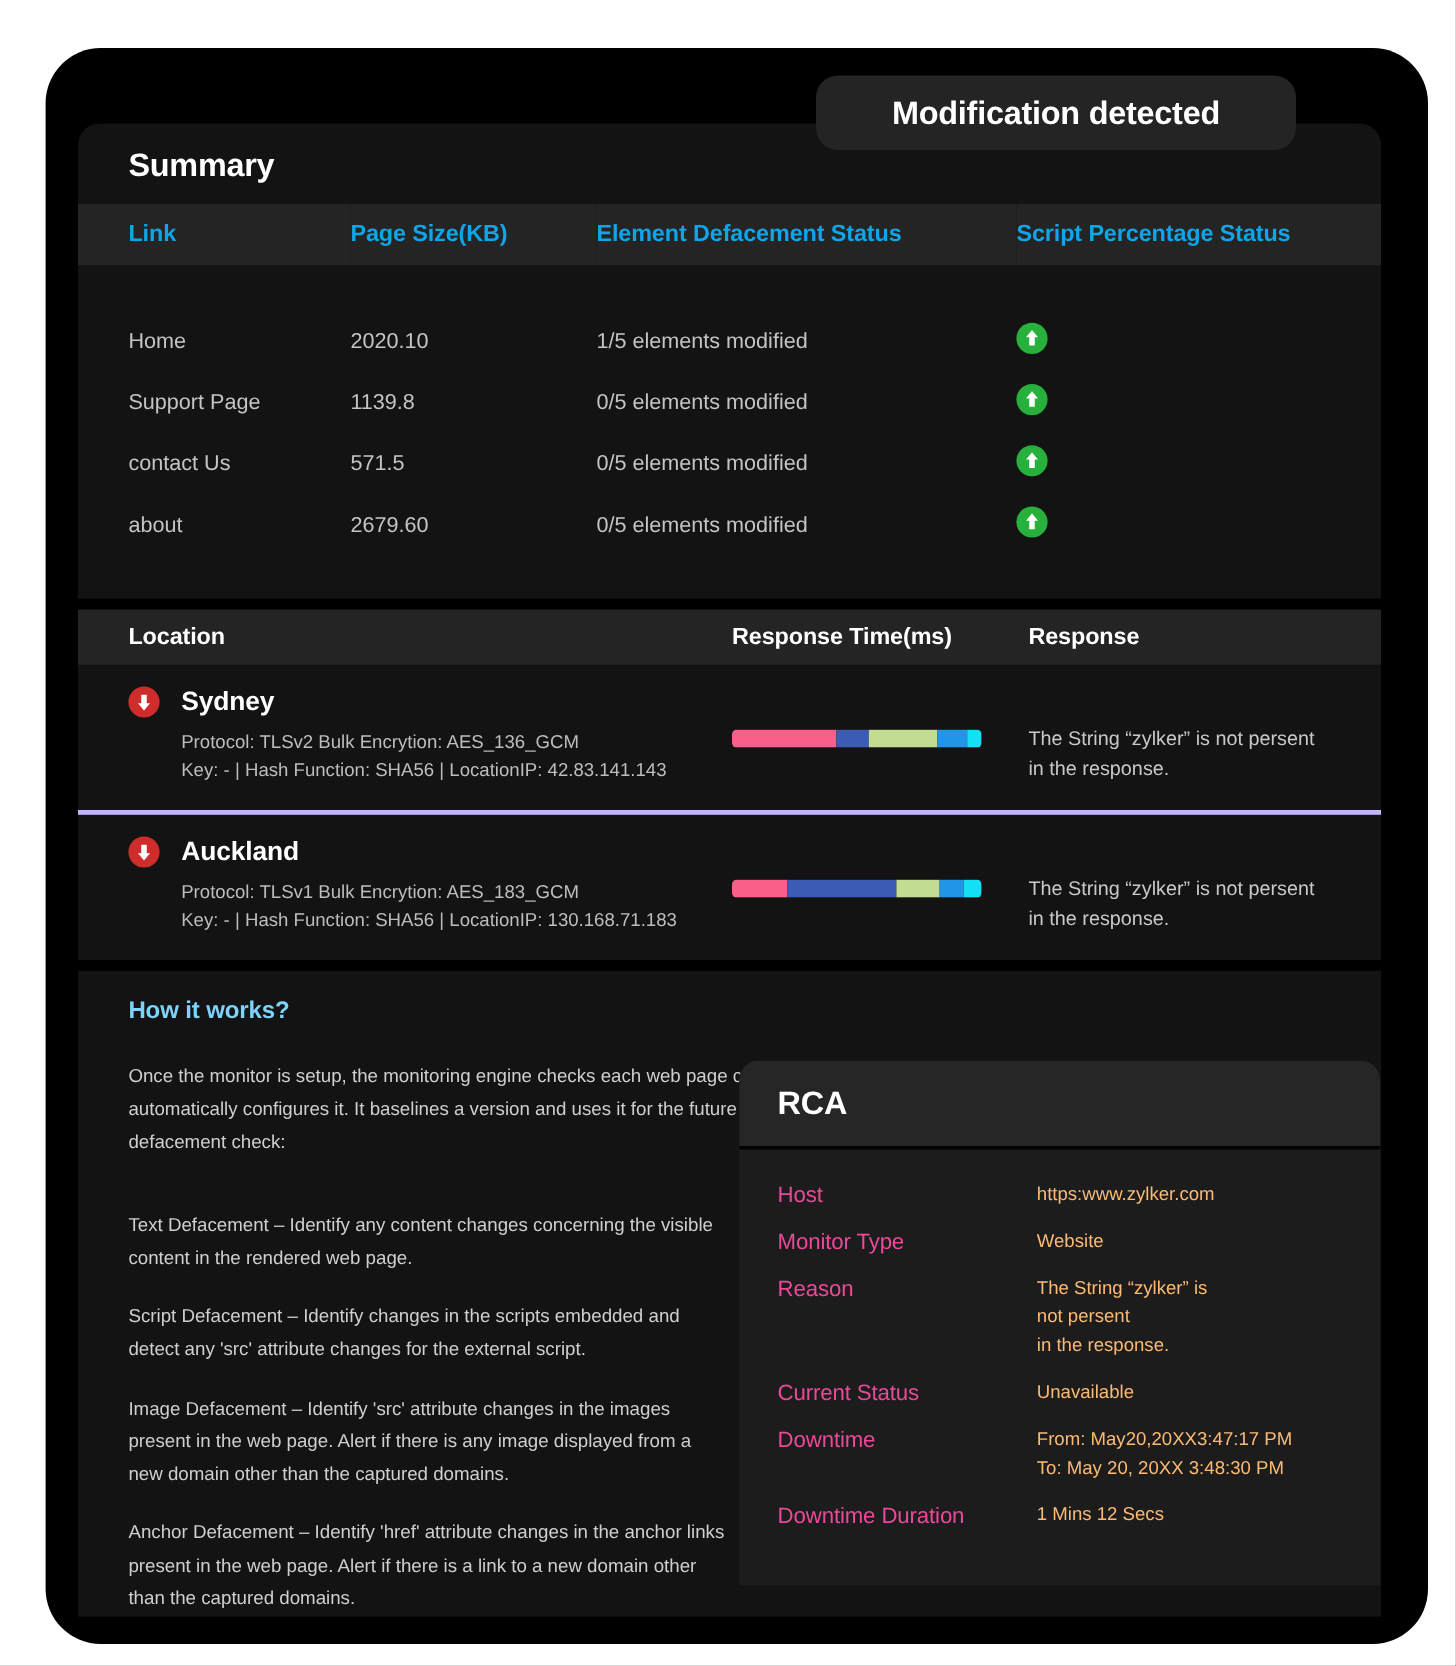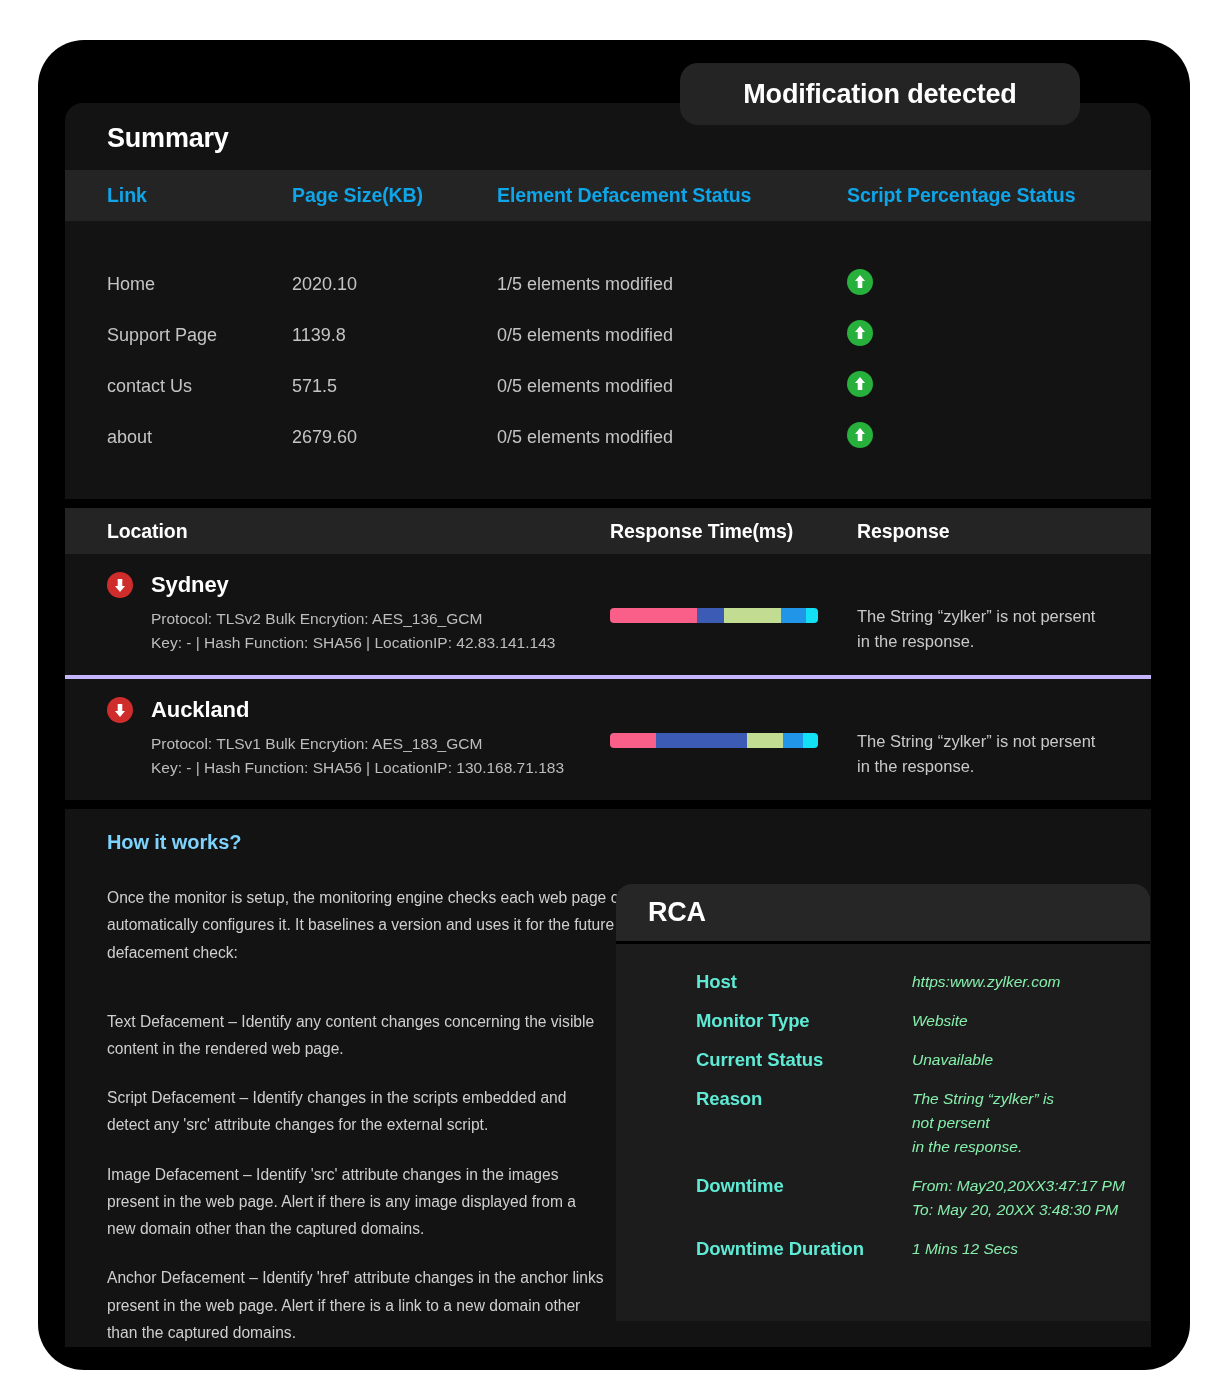--- a/index.html
+++ b/index.html
@@ -199,50 +199,48 @@
     top: 884px;
     width: 534px;
     height: 437px;
     background: #1c1c1c;
     border-radius: 16px 16px 0 0;
     overflow: hidden;
     z-index: 20;
   }
   .rca-head {
     background: #262626;
-    height: 60px;
+    height: 74px;
     display: flex;
     align-items: center;
     padding-left: 32px;
     box-sizing: border-box;
     border-bottom: 3px solid #000000;
   }
   .rca-title {
     color: #ffffff;
     font-size: 27px;
     font-weight: bold;
     letter-spacing: -0.2px;
   }
   .rca-body { padding: 26px 0 0 32px; }
   .rca-row { display: flex; margin-bottom: 15px; }
   .rca-key {
     width: 216px;
-    color: #5eead4;
+    color: #ec4899;
     font-size: 18.5px;
-    font-weight: bold;
+    font-weight: normal;
     letter-spacing: -0.1px;
     padding-top: 1px;
-    margin-left: 48px;
   }
   .rca-val {
-    color: #86efac;
+    color: #fdba74;
     font-size: 15.5px;
     line-height: 1.55;
     white-space: pre-line;
-    font-style: italic;
   }
 </style>
 </head>
 <body>
 
 <div class="device-frame"></div>
 
 <div class="badge">
   <span class="badge-label">Modification detected</span>
 </div>
@@ -411,30 +409,30 @@
   <div class="rca-body">
     <div class="rca-row">
       <div class="rca-key">Host</div>
       <div class="rca-val">https:www.zylker.com</div>
     </div>
     <div class="rca-row">
       <div class="rca-key">Monitor Type</div>
       <div class="rca-val">Website</div>
     </div>
     <div class="rca-row">
-      <div class="rca-key">Current Status</div>
-      <div class="rca-val">Unavailable</div>
-    </div>
-    <div class="rca-row">
       <div class="rca-key">Reason</div>
       <div class="rca-val">The String “zylker” is
 not persent
 in the response.</div>
     </div>
     <div class="rca-row">
+      <div class="rca-key">Current Status</div>
+      <div class="rca-val">Unavailable</div>
+    </div>
+    <div class="rca-row">
       <div class="rca-key">Downtime</div>
       <div class="rca-val">From: May20,20XX3:47:17 PM
 To: May 20, 20XX 3:48:30 PM</div>
     </div>
     <div class="rca-row">
       <div class="rca-key">Downtime Duration</div>
       <div class="rca-val">1 Mins 12 Secs</div>
     </div>
   </div>
 </div>

